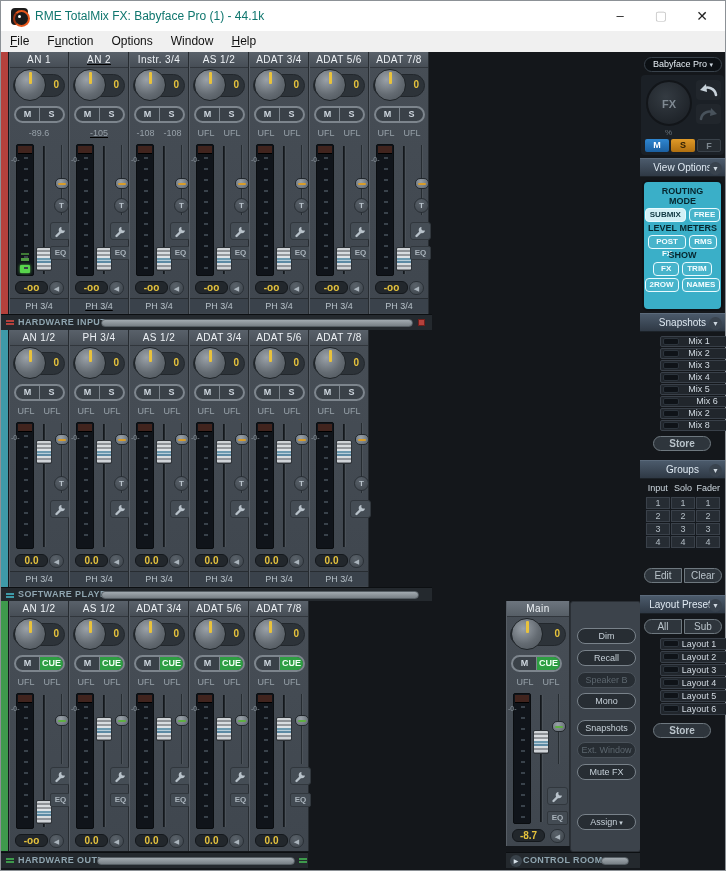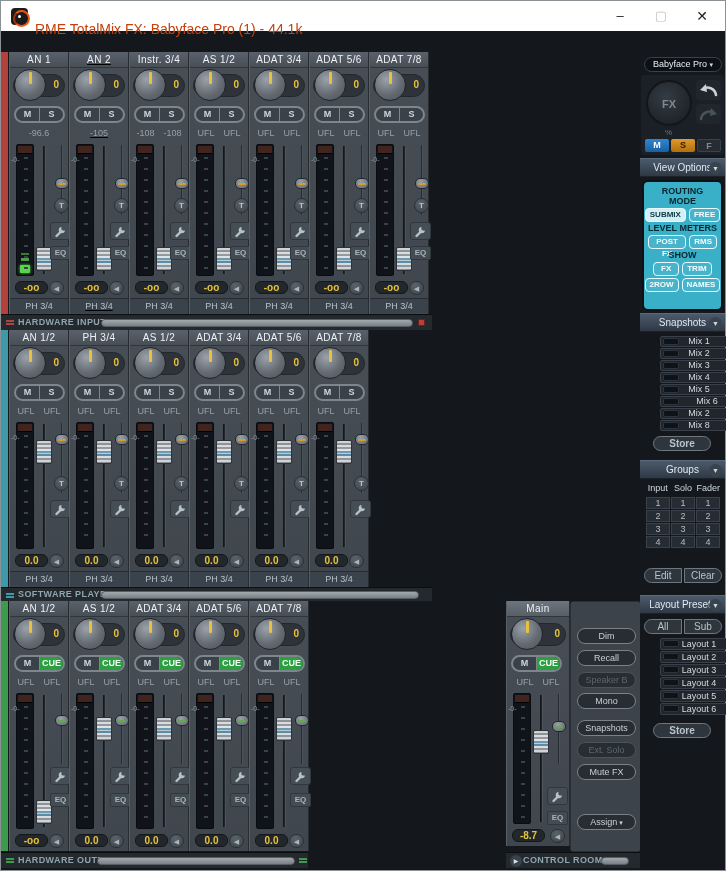--- a/index.html
+++ b/index.html
@@ -5,21 +5,21 @@
   html,body{margin:0;padding:0;background:#000;}
   *{box-sizing:border-box;font-family:"Liberation Sans",sans-serif;}
   .window{position:relative;width:726px;height:871px;background:#14171b;overflow:hidden;
           box-shadow:inset 0 0 0 1px #8c9196;}
   
   .titlebar{position:absolute;left:1px;top:1px;right:1px;height:30px;background:#fff;}
   .appicon{position:absolute;left:10px;top:7px;width:17px;height:17px;border-radius:4px;background:#1b1b1b;}
   .appicon::before{content:"";position:absolute;left:2px;top:2px;width:13px;height:13px;border-radius:50%;
       border:2px solid #e8581c;border-left-color:#9c3210;}
   .appicon::after{content:"";position:absolute;left:7px;top:7px;width:3px;height:3px;border-radius:50%;background:#fff;}
-  .title-text{position:absolute;left:34px;top:20px;font-size:14px;color:#c2410c;}
+  .title-text{position:absolute;left:34px;top:8px;font-size:12px;color:#0f766e;}
   .winbtn{position:absolute;top:0;width:40px;height:30px;text-align:center;line-height:30px;font-size:13px;color:#222;}
   .winbtn.min{right:85px}.winbtn.max{right:44px;color:#bfbfbf}.winbtn.close{right:3px;font-size:14px}
   .menubar{position:absolute;left:1px;top:31px;right:1px;height:21px;background:#f0f0f0;}
   .menu-item{display:inline-block;padding:3px 9px 0 9px;font-size:12px;color:#111;}
   .menu-item u{text-decoration:underline;}
   
   .content{position:absolute;left:1px;top:52px;width:724px;height:818px;background:#14171b;}
   .mixrow{position:absolute;left:0;}
   .band{position:absolute;left:0;top:0;width:7px;}
   .strips{position:absolute;left:8px;top:0;display:flex;}
@@ -128,41 +128,42 @@
 <body>
 
 <div class="window">
   <div class="titlebar">
     <div class="appicon"></div>
     <div class="title-text">RME TotalMix FX: Babyface Pro (1) - 44.1k</div>
     <div class="winbtn min">–</div>
     <div class="winbtn max">▢</div>
     <div class="winbtn close">✕</div>
   </div>
+  <div class="menubar" id="menubar"><span class="menu-item"><u>F</u>ile</span><span class="menu-item">F<u>u</u>nction</span><span class="menu-item">Options</span><span class="menu-item">Window</span><span class="menu-item"><u>H</u>elp</span></div>
 
   <div class="content">
 
     <div class="mixrow" id="row-inputs" style="top:0;height:278px;width:431px;">
       <div class="band" style="height:262px;background:#b5413c;"></div>
       <div class="strips" id="strips-inputs">
           <div class="strip" style="width:60px;height:262px;">
             <div class="sname">AN 1</div>
             <div class="knobrow">
               <div class="kpill"></div>
               <div class="knob"></div>
               <div class="kval">0</div>
             </div>
             <div class="msrow">
               <div class="msbox">
                 <div class="msbtn first">M</div>
                 <div class="msbtn">S</div>
               </div>
             </div>
             <div class="lvlrow">
-              <span>-96.6</span>
+              <span>-89.6</span>
             </div>
             <div class="farea" style="height:136px;">
               <div class="meter">
                 <div class="clip"></div>
                 <div class="sig1"></div>
                 <div class="sig2"></div>
                 <div class="sig3"></div>
               </div>
               <div class="zero">-0-</div>
               <div class="ftrack"></div>
@@ -937,21 +938,21 @@
           </div>
         </div>
       </div>
     <div class="crpanel" style="left:569px;top:549px;width:71px;height:251px;">
       <div id="cr-buttons">
           <div class="crbtn" style="top:26px;">Dim</div>
           <div class="crbtn" style="top:48px;">Recall</div>
           <div class="crbtn dim" style="top:70px;">Speaker B</div>
           <div class="crbtn" style="top:91px;">Mono</div>
           <div class="crbtn" style="top:118px;">Snapshots</div>
-          <div class="crbtn dim" style="top:140px;">Ext. Solo</div>
+          <div class="crbtn dim" style="top:140px;">Ext. Window</div>
           <div class="crbtn" style="top:162px;">Mute FX</div>
           <div class="crbtn" style="top:212px;">Assign<span class="car"> ▾</span></div>
         </div>
     </div>
     <div class="footer" style="left:505px;top:800px;width:135px;height:16px;">
       <span class="crarrow">▶</span>
       <span class="ftext">CONTROL ROOM</span>
       <span class="fpill" style="left:95px;width:28px;"></span>
     </div>
 

